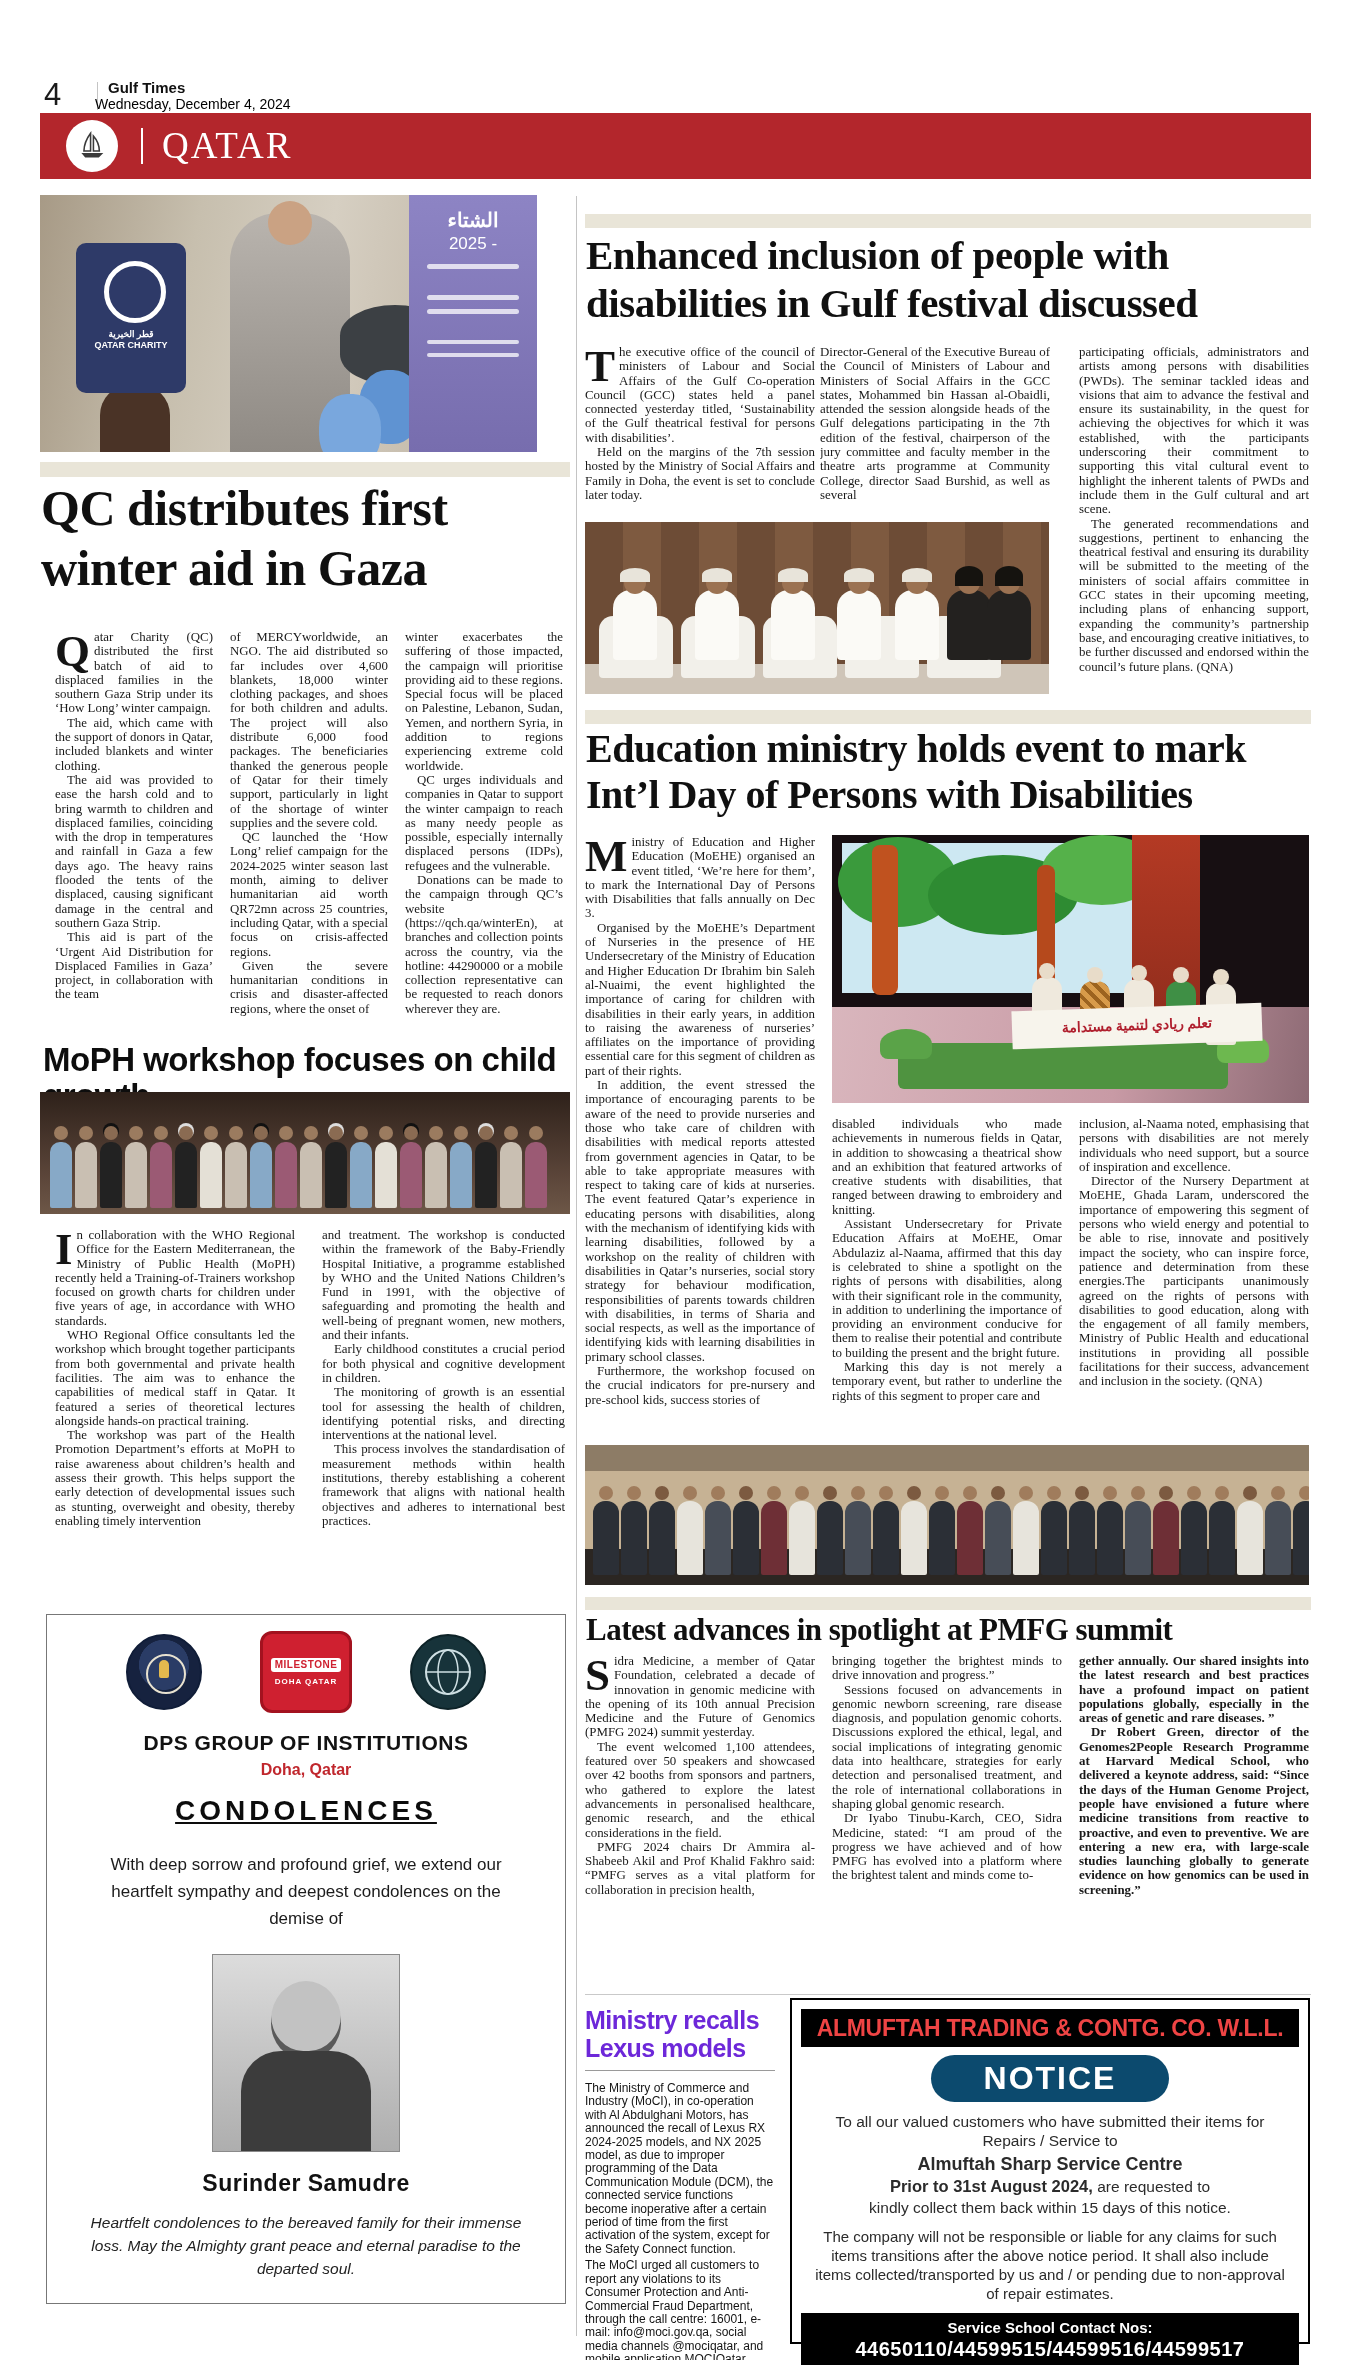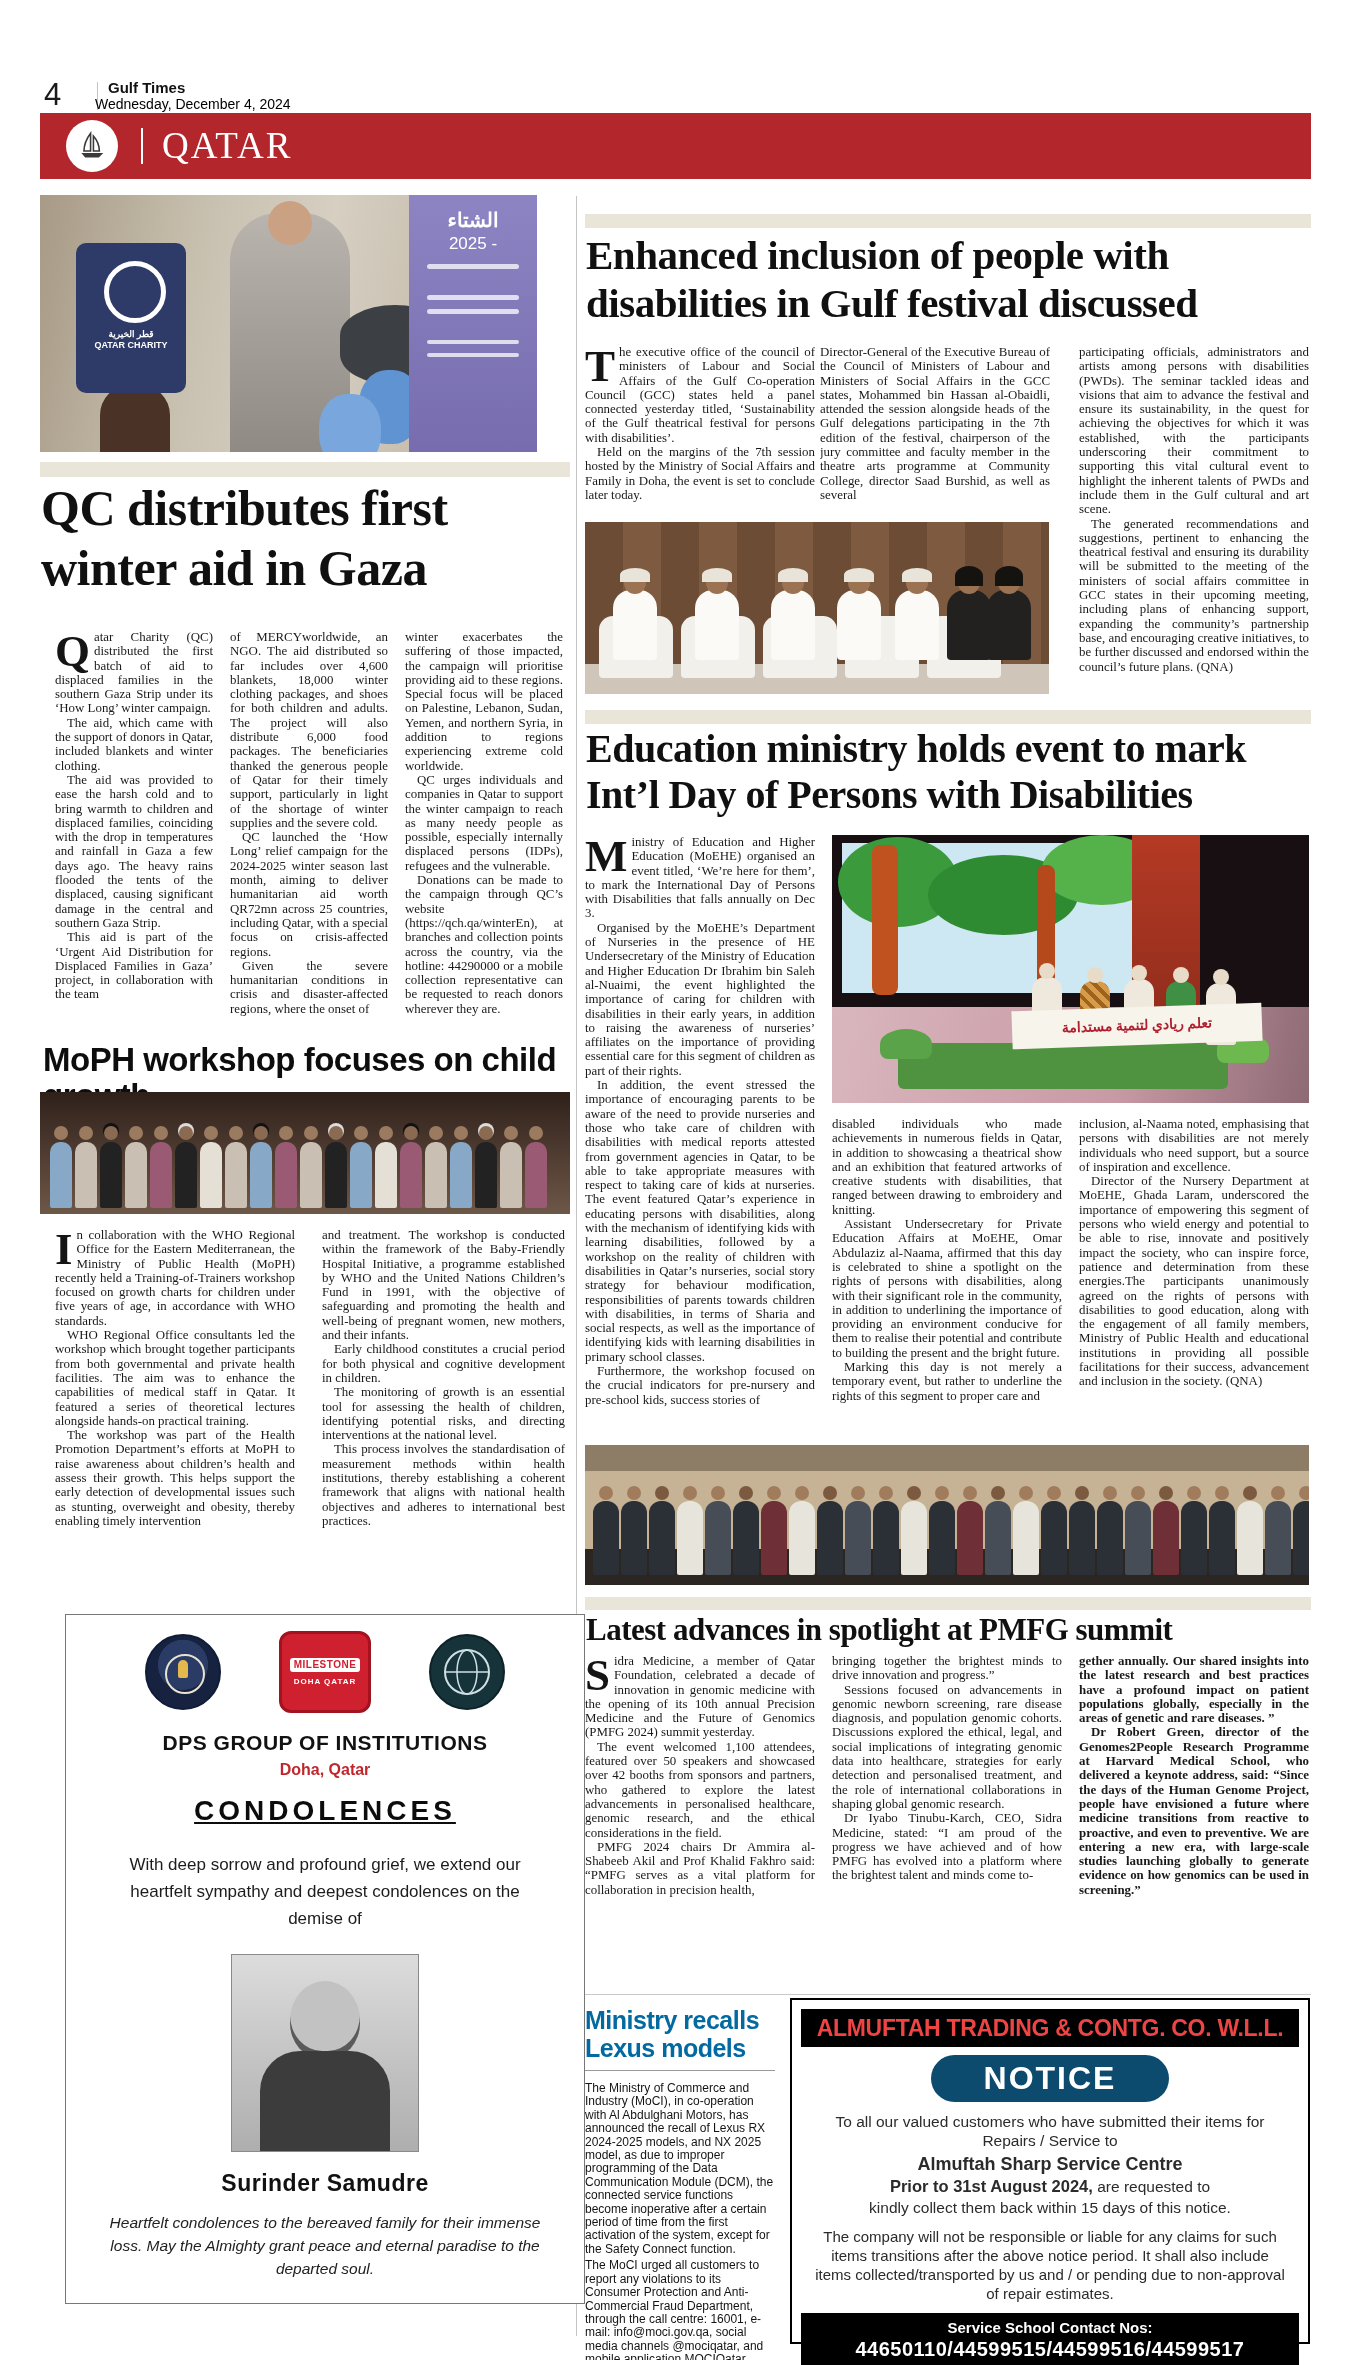--- a/index.html
+++ b/index.html
@@ -280,21 +280,21 @@
     <p>WHO Regional Office consultants led the workshop which brought together participants from both governmental and private health facilities. The aim was to enhance the capabilities of medical staff in Qatar. It featured a series of theoretical lectures alongside hands-on practical training.</p>
     <p>The workshop was part of the Health Promotion Department’s efforts at MoPH to raise awareness about children’s health and assess their growth. This helps support the early detection of developmental issues such as stunting, overweight and obesity, thereby enabling timely intervention</p>
   </div>
   <div class="col" style="left:322px;top:1228px;width:243px;height:376px;">
     <p class="np">and treatment. The workshop is conducted within the framework of the Baby-Friendly Hospital Initiative, a programme established by WHO and the United Nations Children’s Fund in 1991, with the objective of safeguarding and promoting the health and well-being of pregnant women, new mothers, and their infants.</p>
     <p>Early childhood constitutes a crucial period for both physical and cognitive development in children.</p>
     <p>The monitoring of growth is an essential tool for assessing the health of children, identifying potential risks, and directing interventions at the national level.</p>
     <p>This process involves the standardisation of measurement methods within health institutions, thereby establishing a coherent framework that aligns with national health objectives and adheres to international best practices.</p>
   </div>
 
-  <div class="abs dps" style="left:46px;top:1614px;width:518px;height:688px;margin-left:19px;">
+  <div class="abs dps" style="left:46px;top:1614px;width:518px;height:688px;">
     <div style="display:flex;justify-content:center;align-items:center;gap:58px;margin-top:16px;">
       <div class="logo-circ" style="background:radial-gradient(circle at 50% 40%, #2a3c66 0 44%, #16223f 45%);border:2px solid #101d38;position:relative;">
         <div style="position:absolute;left:18px;top:18px;width:36px;height:36px;border:2px solid #e8e2d0;border-radius:50%;"></div>
         <div style="position:absolute;left:31px;top:24px;width:10px;height:18px;background:#e3b94e;border-radius:5px 5px 2px 2px;"></div>
       </div>
       <div class="milestone">
         <div class="m1">MILESTONE</div>
         <div class="m2">DOHA QATAR</div>
       </div>
       <div class="logo-circ" style="background:#17333a;border:2px solid #0d2227;position:relative;">
@@ -356,21 +356,21 @@
     <p>Sessions focused on advancements in genomic newborn screening, rare disease diagnosis, and population genomic cohorts. Discussions explored the ethical, legal, and social implications of integrating genomic data into healthcare, strategies for early detection and personalised treatment, and the role of international collaborations in shaping global genomic research.</p>
     <p>Dr Iyabo Tinubu-Karch, CEO, Sidra Medicine, stated: “I am proud of the progress we have achieved and of how PMFG has evolved into a platform where the brightest talent and minds come to-</p>
   </div>
   <div class="col" style="left:1079px;top:1654px;width:230px;height:330px;font-weight:bold;">
     <p class="np">gether annually. Our shared insights into the latest research and best practices have a profound impact on patient populations globally, especially in the areas of genetic and rare diseases. ”</p>
     <p>Dr Robert Green, director of the Genomes2People Research Programme at Harvard Medical School, who delivered a keynote address, said: “Since the days of the Human Genome Project, people have envisioned a future where medicine transitions from reactive to proactive, and even to preventive. We are entering a new era, with large-scale studies launching globally to generate evidence on how genomics can be used in screening.”</p>
   </div>
 
   <div class="abs rule-h" style="left:585px;top:1994px;width:726px;"></div>
 
-  <div class="abs sans" style="left:585px;top:2006px;width:200px;font-weight:700;font-size:25px;line-height:28px;letter-spacing:-0.5px;color:#0369a1;">
+  <div class="abs sans" style="left:585px;top:2006px;width:200px;font-weight:700;font-size:25px;line-height:28px;letter-spacing:-0.5px;color:#6d28d9;">
     <div>Ministry recalls</div>
     <div>Lexus models</div>
   </div>
   <div class="abs rule-h" style="left:585px;top:2070px;width:190px;background:#9a9a9a;"></div>
   <div class="abs sans" style="left:585px;top:2082px;width:190px;height:278px;font-size:12px;line-height:13.4px;color:#141414;overflow:hidden;">
     <p style="margin:0;">The Ministry of Commerce and Industry (MoCI), in co-operation with Al Abdulghani Motors, has announced the recall of Lexus RX 2024-2025 models, and NX 2025 model, as due to improper programming of the Data Communication Module (DCM), the connected service functions become inoperative after a certain period of time from the first activation of the system, except for the Safety Connect function.</p>
     <p style="margin:3px 0 0;">The MoCI urged all customers to report any violations to its Consumer Protection and Anti-Commercial Fraud Department, through the call centre: 16001, e-mail: info@moci.gov.qa, social media channels @mociqatar, and mobile application MOCIQatar available on iPhone and Android devices.</p>
   </div>
 
   <div class="abs alm" style="left:790px;top:1998px;width:520px;height:346px;padding:9px;box-sizing:border-box;">

